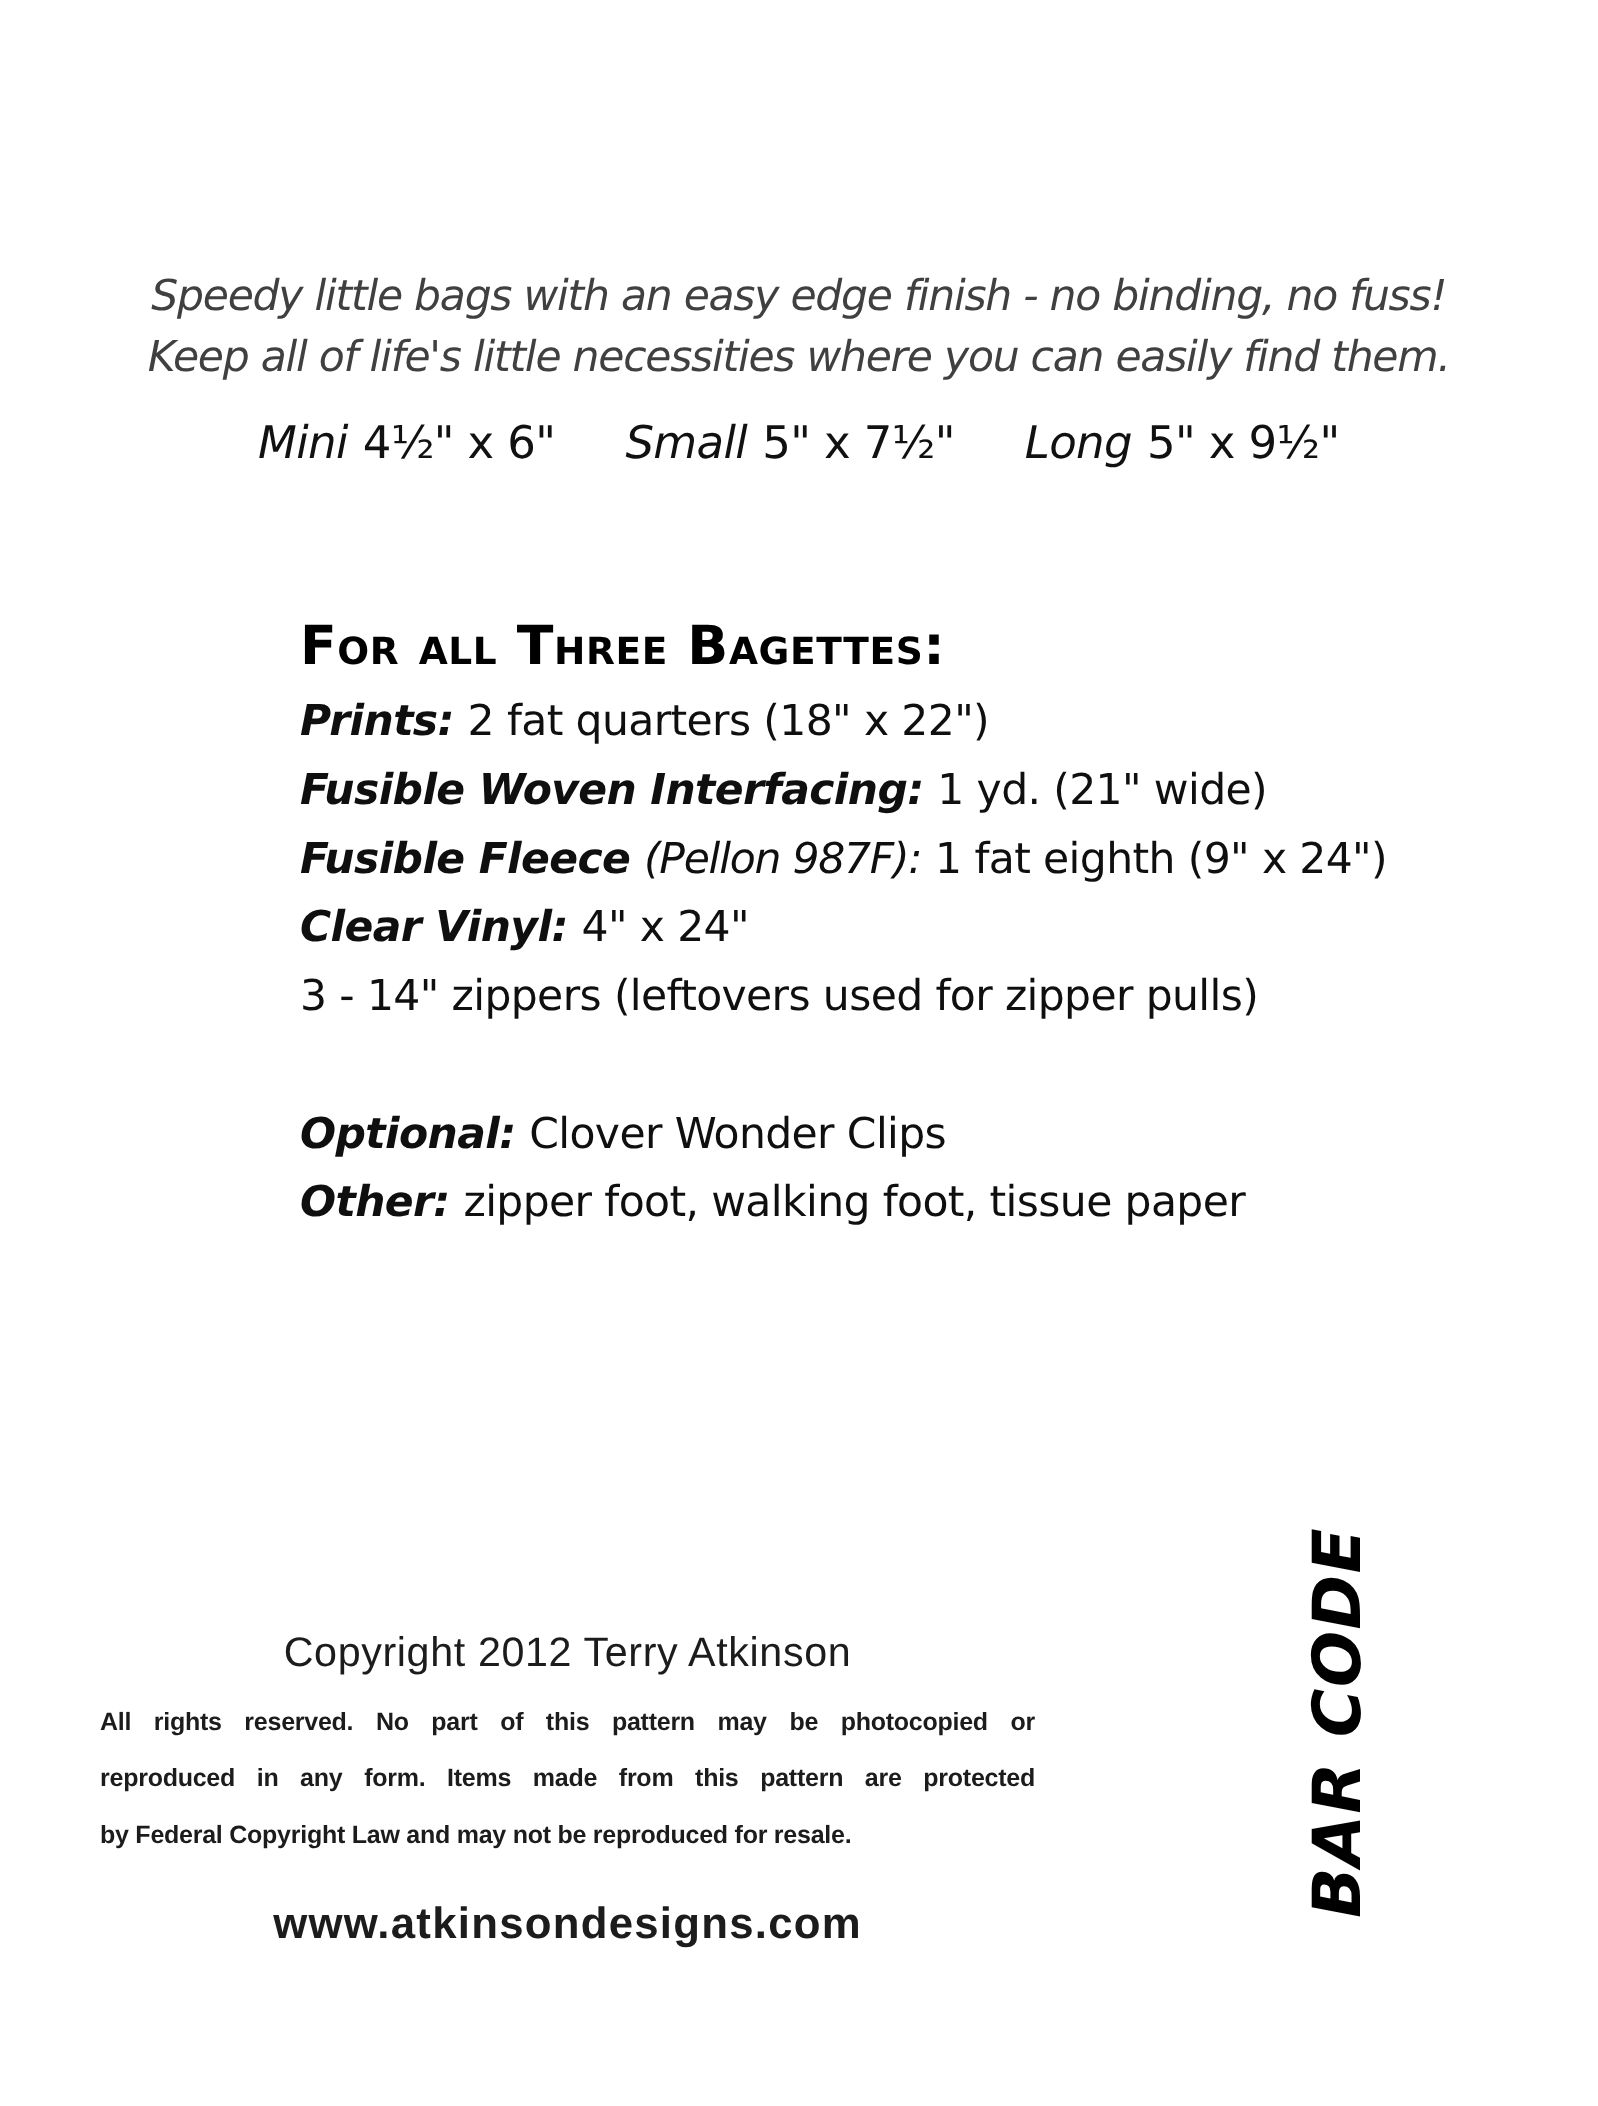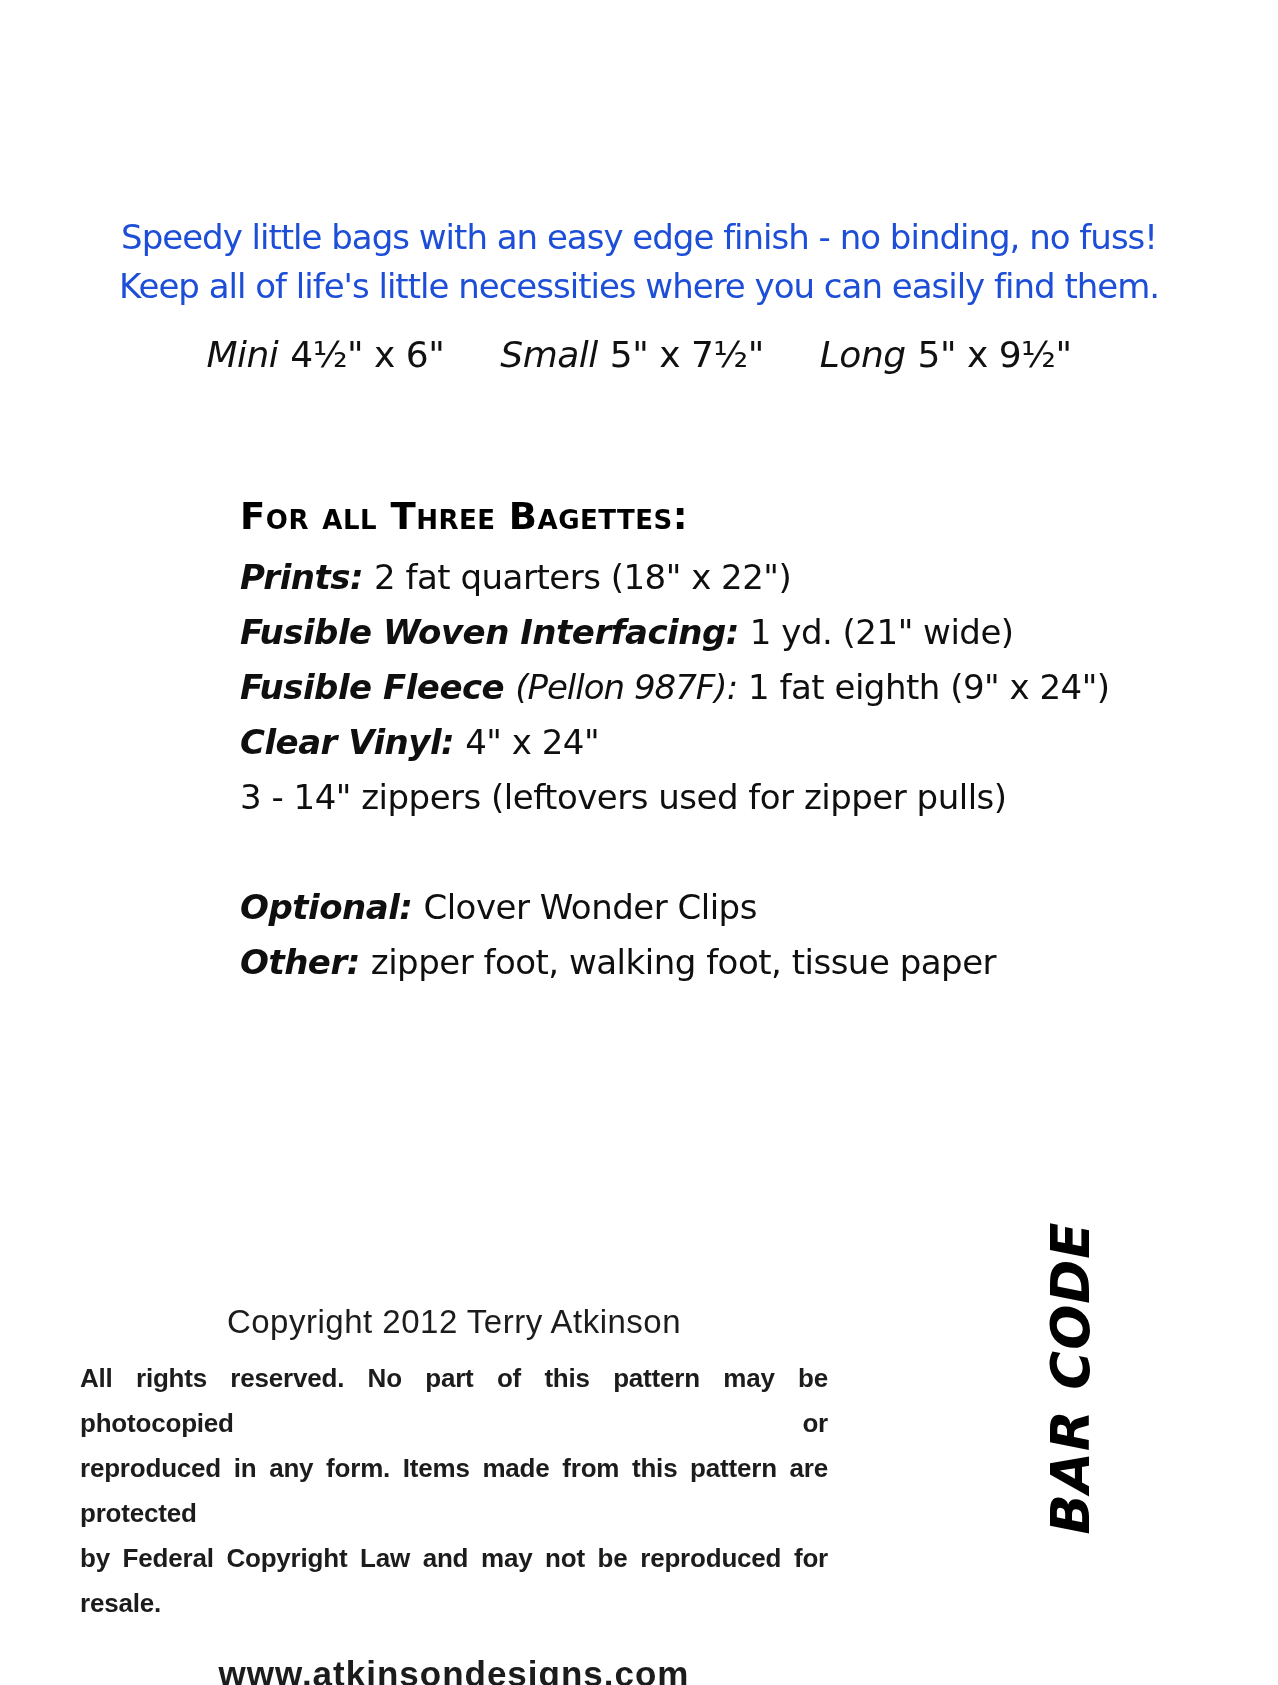--- a/index.html
+++ b/index.html
@@ -21,42 +21,43 @@
     font-variant:small-caps;
     letter-spacing:2px;
     text-shadow:1.5px 0 0 currentColor,-1.5px 0 0 currentColor,0 1px 0 currentColor,0 -1px 0 currentColor;
     color:#000;
   }
 
   
   .tagline{
     position:absolute;top:213px;left:0;width:100%;
     text-align:center;
+    font-style:italic;
     font-size:34px;line-height:49px;
     letter-spacing:-1px;
-    color:#1d4ed8;
+    color:#404040;
   }
 
   
   .sizes{
     position:absolute;top:334px;left:0;width:100%;
     display:flex;justify-content:center;gap:56px;
     font-size:36px;letter-spacing:-0.5px;color:#111;
   }
   .size-item{white-space:nowrap;}
   .size-label{font-weight:normal;font-style:italic;margin-right:12px;}
   .size-dims{font-weight:normal;}
 
   
   .materials{
     position:absolute;left:240px;top:488px;
     font-size:34px;letter-spacing:-0.5px;color:#0f0f0f;
   }
   .mat-heading{
-    font-size:37px;font-weight:bold;
+    font-size:43px;font-weight:bold;
     font-variant:small-caps;letter-spacing:0.5px;
     height:62px;line-height:58px;
     color:#000;
   }
   .mat-line{height:55px;line-height:55px;white-space:nowrap;}
   .mat-label{font-weight:bold;font-style:italic;margin-right:11px;}
   .mat-note{font-style:italic;font-weight:normal;margin-right:11px;letter-spacing:-1px;}
   .mat-gap{height:55px;}
 
   
@@ -64,21 +65,21 @@
     position:absolute;left:80px;top:1303px;width:748px;
     font-family:"Liberation Sans",sans-serif;
     color:#1c1c1c;
     filter:blur(0.6px);
   }
   .copyright{
     text-align:center;font-size:33px;font-weight:normal;
     margin-bottom:15px;letter-spacing:0.5px;
   }
   .fine-print-line{
-    font-size:26px;font-weight:bold;line-height:45px;
+    font-size:20px;font-weight:bold;line-height:45px;
     text-align:justify;text-align-last:justify;
     letter-spacing:-0.2px;
   }
   .fine-print-line.last{text-align-last:left;}
   .website{
     text-align:center;font-size:35px;font-weight:bold;
     margin-top:28px;letter-spacing:1px;
   }
 
   

